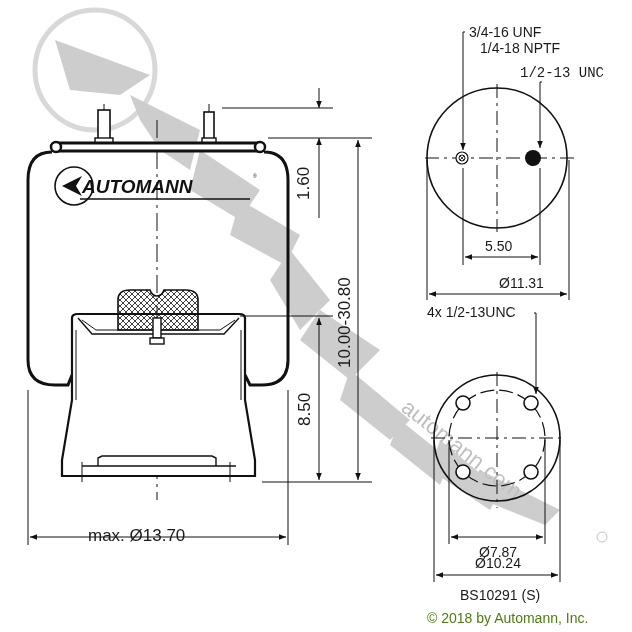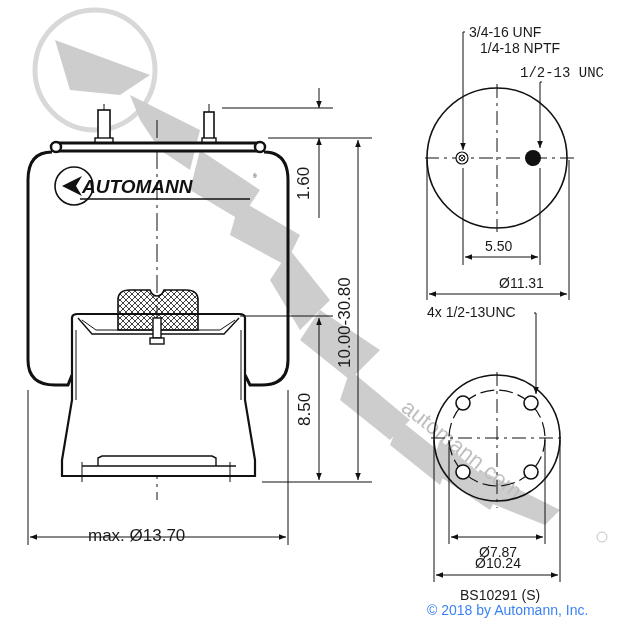--- a/index.html
+++ b/index.html
@@ -2,21 +2,21 @@
 <html><head>
   <meta charset="utf-8">
   <style>
     html, body { margin:0; padding:0; background:#ffffff; }
     body { width:632px; height:632px; position:relative; overflow:hidden; font-family:"Liberation Sans", sans-serif; }
     #stage { position:absolute; left:0; top:0; width:632px; height:632px; }
     .lbl { position:absolute; color:#1a1a1a; font-family:"Liberation Sans", sans-serif; white-space:nowrap; line-height:1; }
     .dim { font-size:17px; }
     .sm { font-size:14px; }
     .vert { transform-origin:left top; transform:rotate(-90deg); }
-    .copy { color:#3b82f6; font-size:14px; }
+    .copy { color:#4d7c0f; font-size:14px;margin-top:8px; }
   </style>
 </head>
 <body>
 
 <div id="stage">
   <svg width="632" height="632" viewBox="0 0 632 632" style="position:absolute;left:0;top:0;">
     <defs>
       <pattern id="hatch" width="6" height="6" patternUnits="userSpaceOnUse">
         <path d="M0,0 L6,6 M6,0 L0,6" stroke="#111" stroke-width="0.8"></path>
       </pattern>

